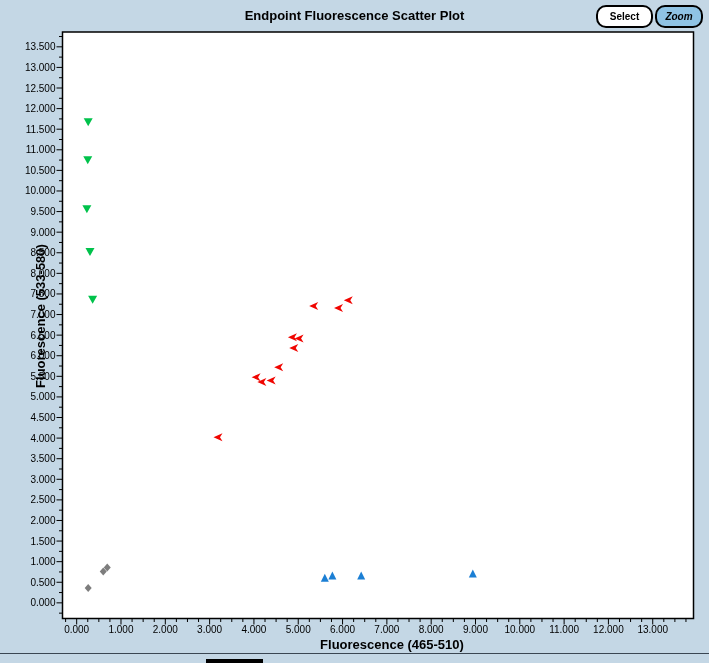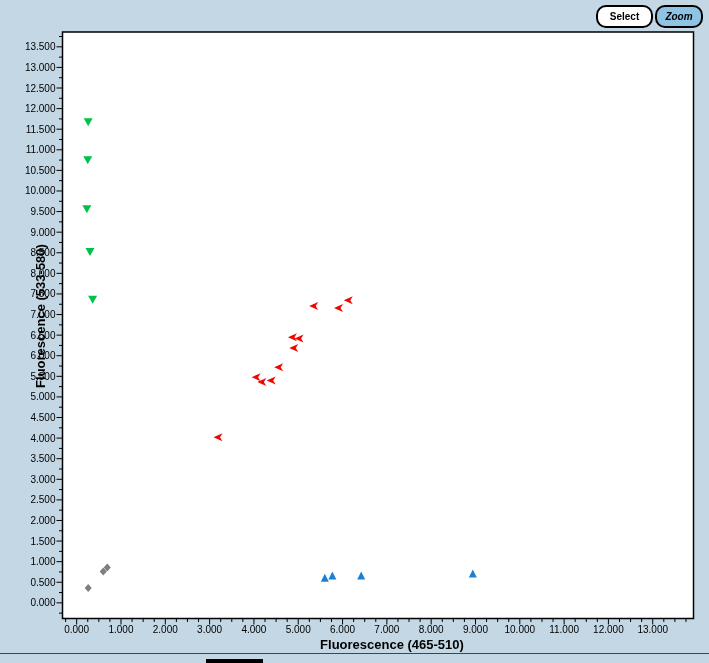--- a/index.html
+++ b/index.html
@@ -36,20 +36,21 @@
   #bottom-partial-button{
     position:absolute;left:206px;top:659px;width:57px;height:4px;
     background:#000;
   }
 </style>
 </head>
 <body>
 
 <div id="app">
 
+  <div id="plot-title">Endpoint Fluorescence Scatter Plot</div>
 
   <button id="select-btn" class="btn">Select</button>
   <button id="zoom-btn" class="btn">Zoom</button>
 
   <svg id="chart" width="709" height="663" viewBox="0 0 709 663" xmlns="http://www.w3.org/2000/svg" style="position:absolute;left:0;top:0;">
     <rect id="plot-area" x="62.5" y="32" width="631" height="586.5" fill="#ffffff" stroke="#000000" stroke-width="1.5"></rect>
     <g id="g-xticks">
         <line x1="65.60182584269663" y1="618.5" x2="65.60182584269663" y2="622" stroke="#000" stroke-width="1"></line>
         <line x1="76.67977528089888" y1="618.5" x2="76.67977528089888" y2="624.5" stroke="#000" stroke-width="1"></line>
         <line x1="87.75772471910112" y1="618.5" x2="87.75772471910112" y2="622" stroke="#000" stroke-width="1"></line>

